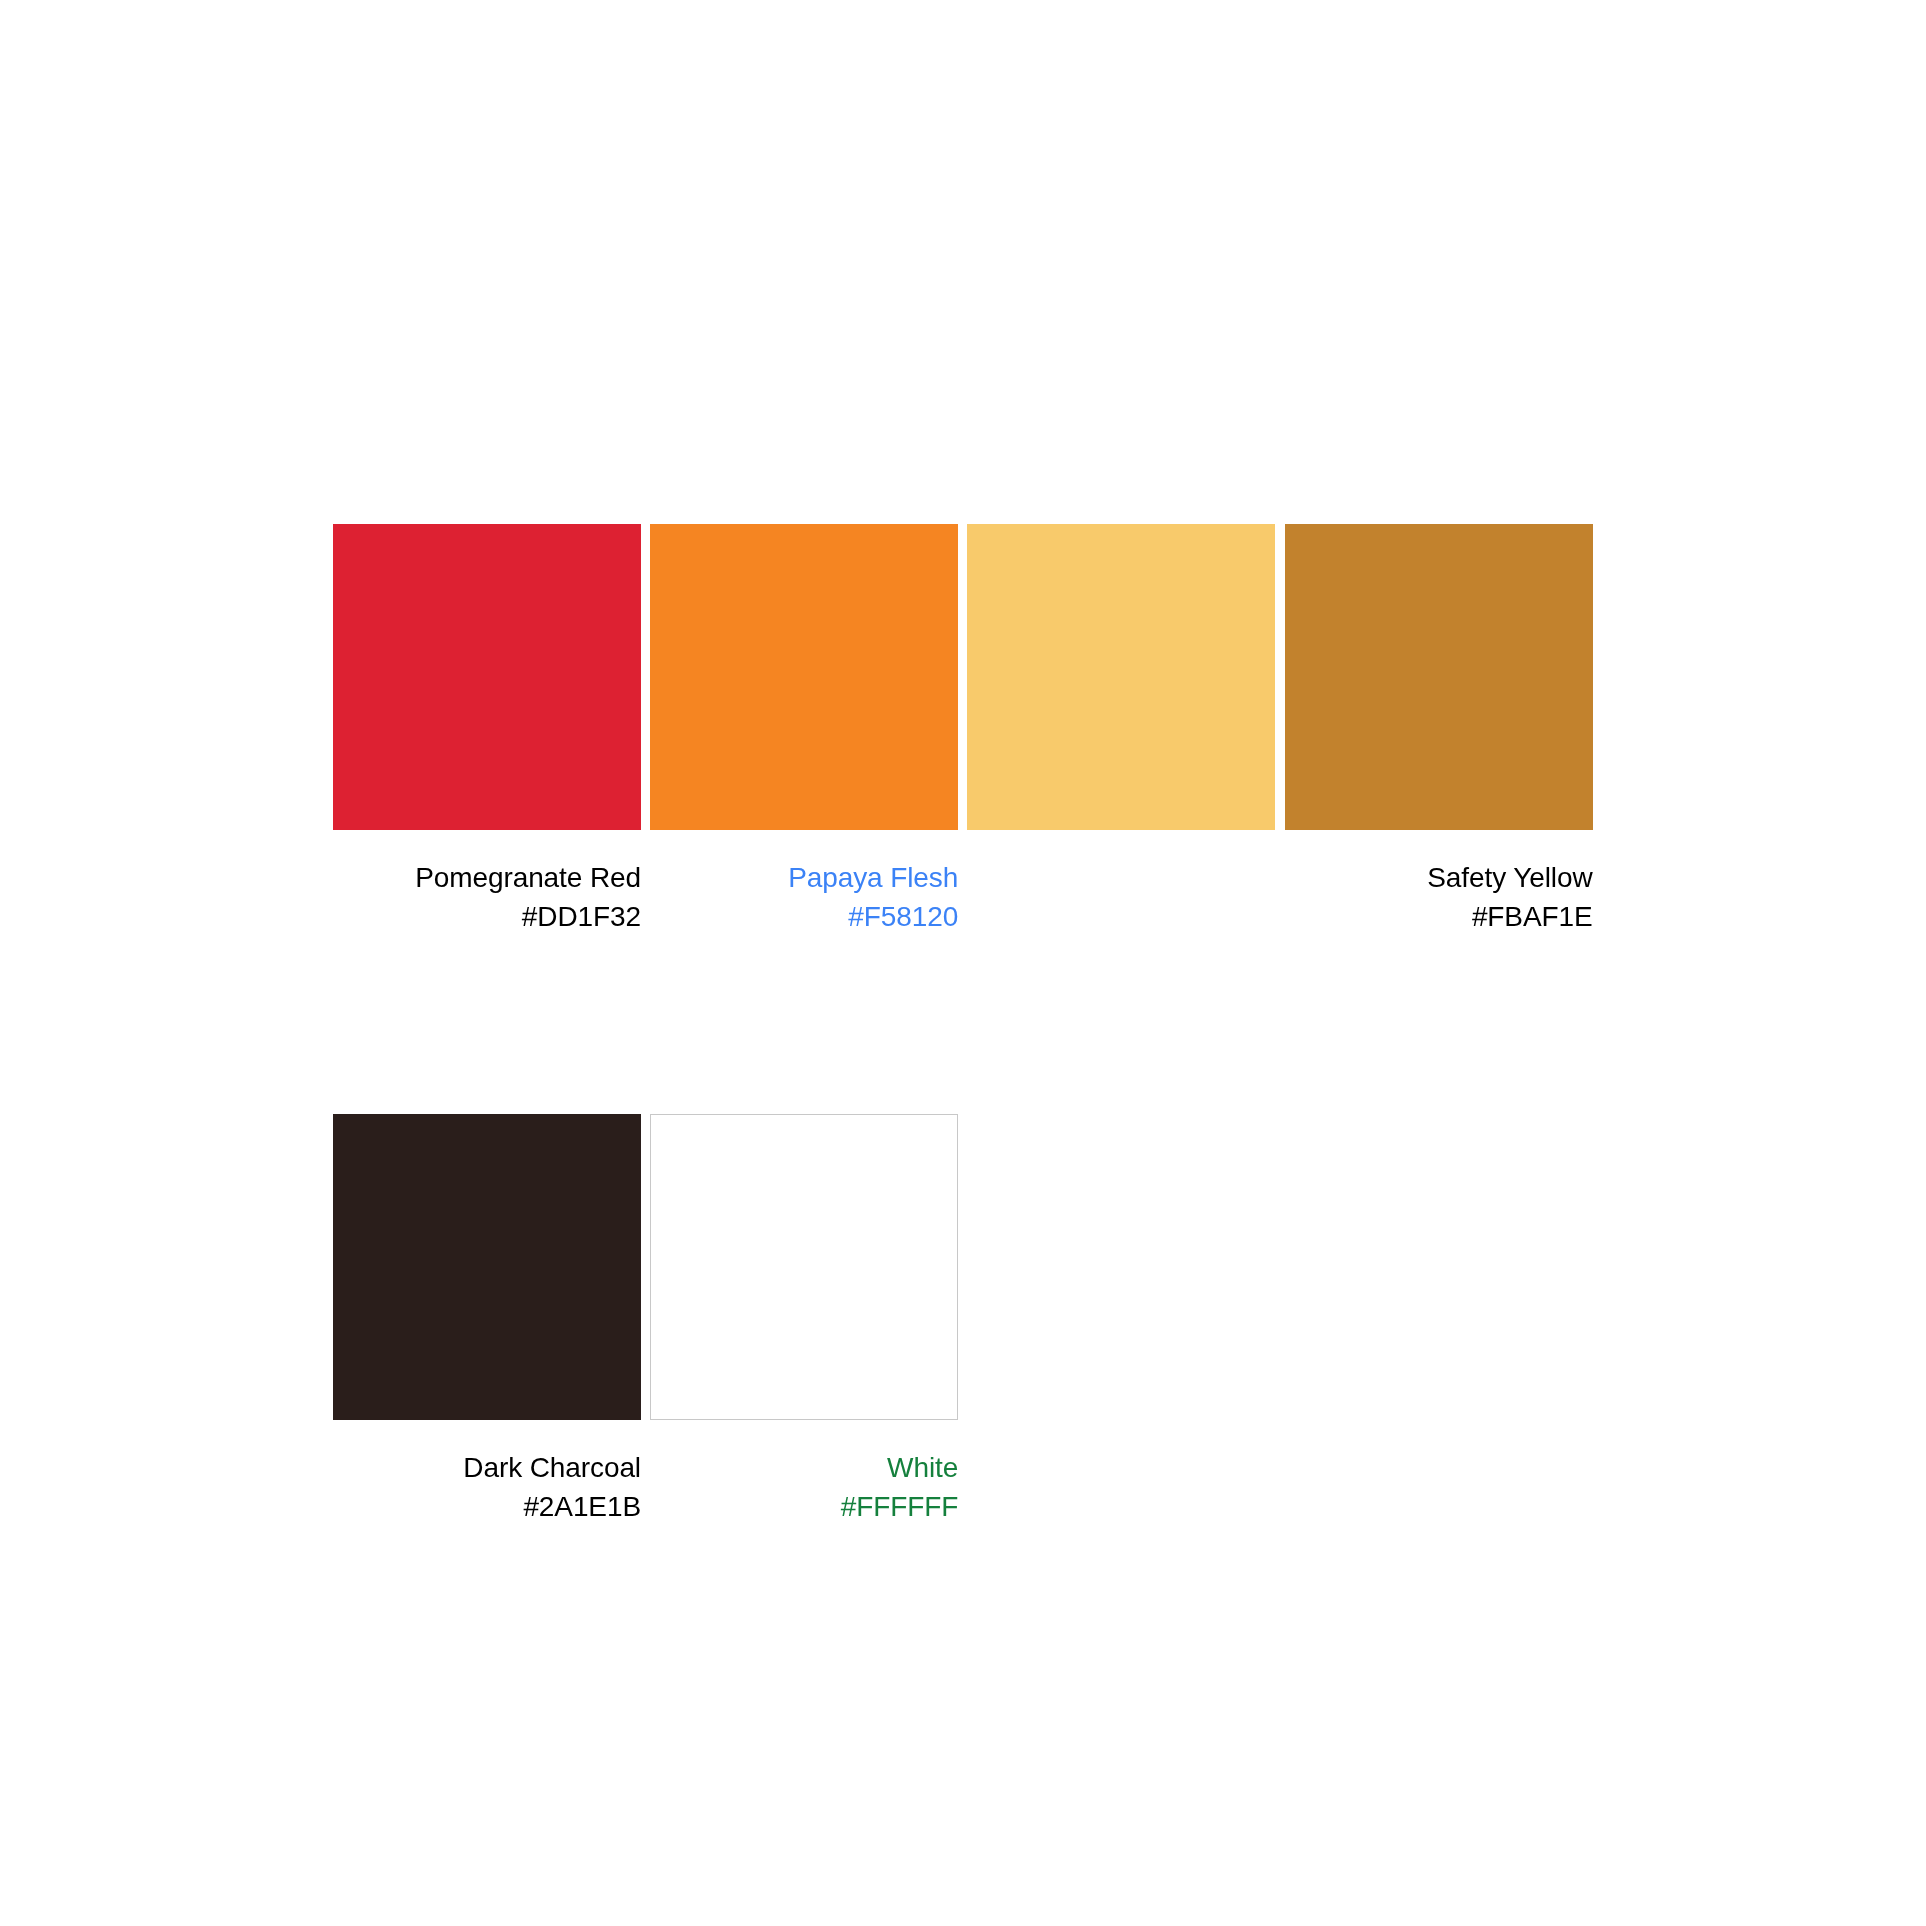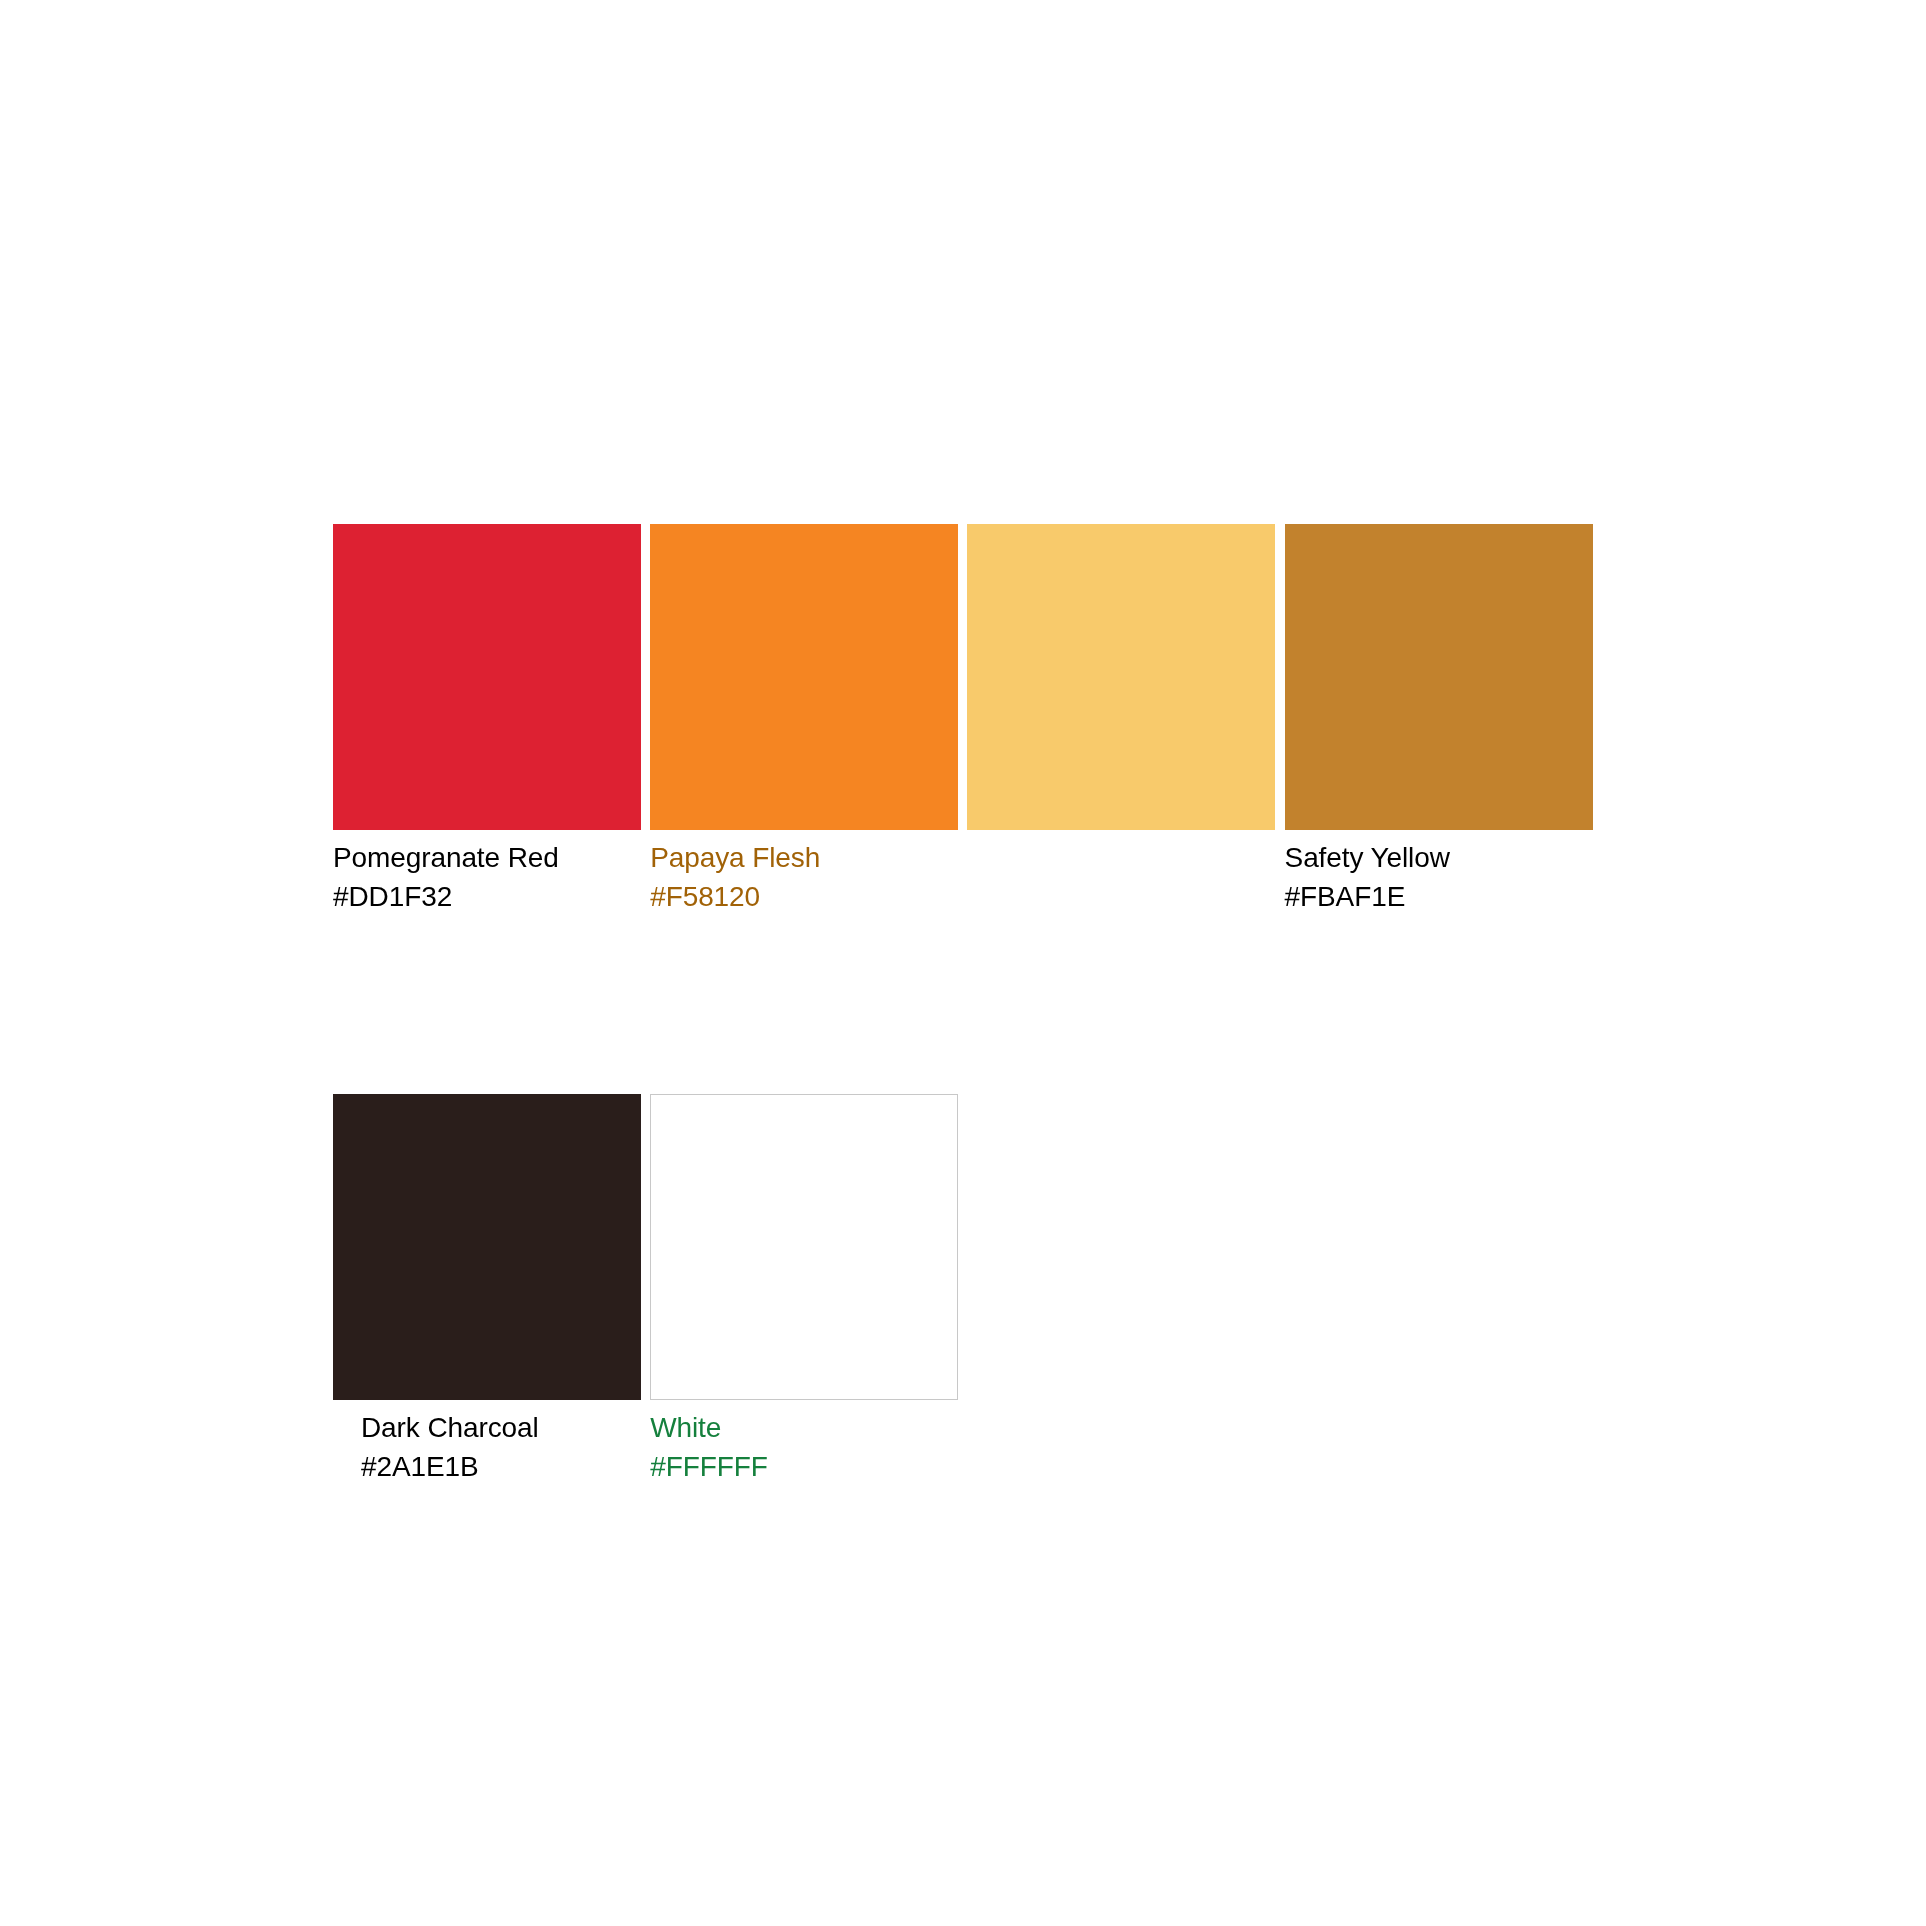--- a/index.html
+++ b/index.html
@@ -54,25 +54,26 @@
     height: 306px;
     box-sizing: border-box;
     display: block;
   }
 
   .swatch-chip.has-outline {
     border: 1.5px solid #C8C8C8;
   }
 
   .swatch-label {
-    padding-top: 8px;
+    padding-top: 28px;
     color: #000000;
     font-size: 28px;
     line-height: 39px;
     letter-spacing: -0.1px;
+    text-align: right;
   }
 
   .swatch-name,
   .swatch-hex {
     display: block;
     white-space: nowrap;
   }
 </style>
 </head>
 <body>
@@ -86,21 +87,21 @@
       <div class="swatch-cell">
         <div class="swatch-chip" style="background: rgb(221, 33, 50);"></div>
         <div class="swatch-label" style="color: rgb(0, 0, 0);">
           <span class="swatch-name">Pomegranate Red</span>
           <span class="swatch-hex">#DD1F32</span>
         </div>
       </div>
 
       <div class="swatch-cell">
         <div class="swatch-chip" style="background: rgb(245, 133, 34);"></div>
-        <div class="swatch-label" style="color: #a16207;">
+        <div class="swatch-label" style="color: #3b82f6;">
           <span class="swatch-name">Papaya Flesh</span>
           <span class="swatch-hex">#F58120</span>
         </div>
       </div>
 
       <div class="swatch-cell">
         <div class="swatch-chip" style="background: rgb(248, 202, 107);"></div>
       </div>
 
       <div class="swatch-cell">

